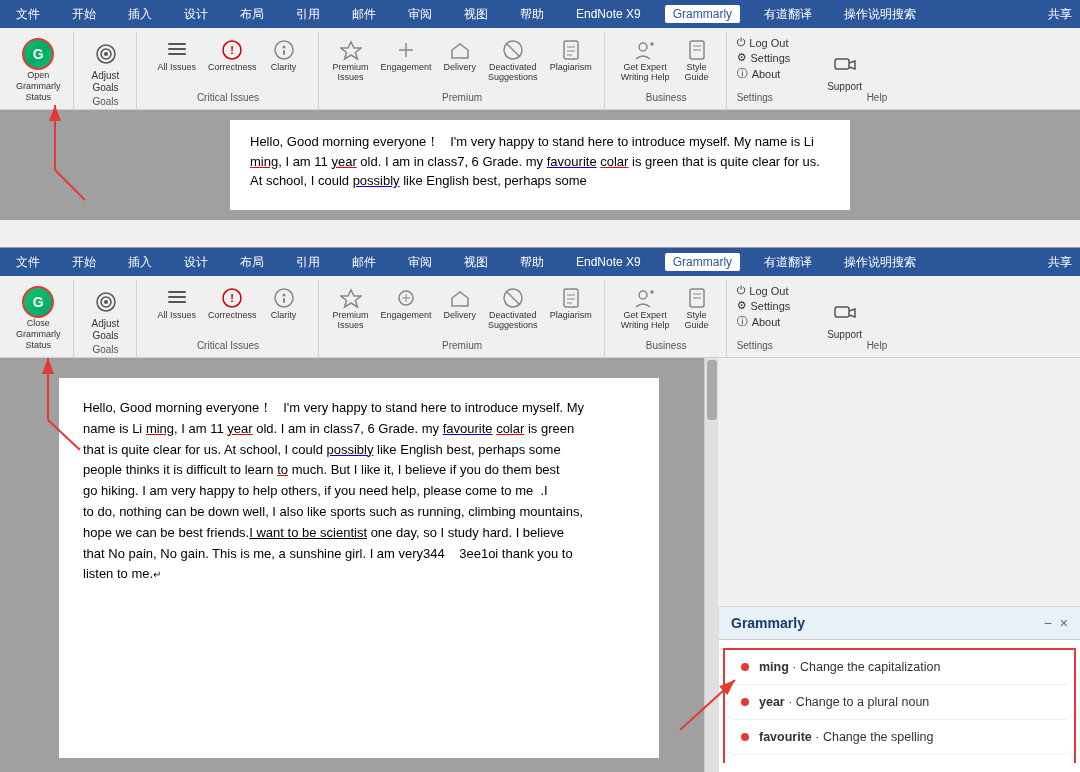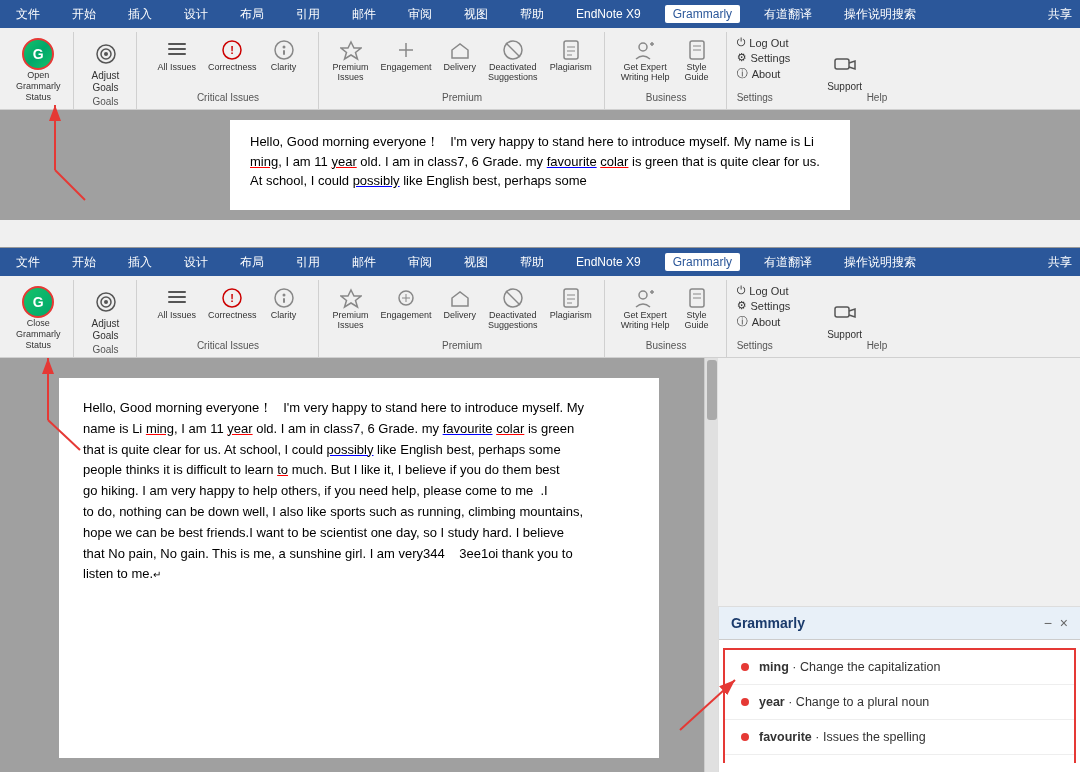--- a/index.html
+++ b/index.html
@@ -250,20 +250,21 @@
       overflow-y: auto;
       height: calc(100% - 42px);
     }
     .grammarly-item {
       display: flex;
       align-items: center;
       padding: 10px 16px;
       border-bottom: 1px solid #eee;
       cursor: pointer;
       gap: 10px;
+      border-radius: 10px;
     }
     .grammarly-dot {
       width: 8px;
       height: 8px;
       border-radius: 50%;
       flex-shrink: 0;
     }
     .dot-red { background: #e53935; }
     .grammarly-text {
       font-size: 12.5px;
@@ -722,21 +723,21 @@
 
   <div class="doc-area-bottom">
     <div style="position:relative;height:100%;overflow:hidden;">
       <div class="doc-paper-bottom">
         <p>Hello, Good morning everyone！ &nbsp; I'm very happy to stand here to introduce myself. My</p>
         <p>name is Li <span style="text-decoration:underline;text-decoration-color:red;">ming</span>, I am 11 <span style="text-decoration:underline;text-decoration-color:red;">year</span> old. I am in class7, 6 Grade. my <span style="text-decoration:underline;text-decoration-color:blue;">favourite</span> <span style="text-decoration:underline;text-decoration-color:red;">colar</span> is green</p>
         <p>that is quite clear for us. At school, I could <span style="text-decoration:underline;text-decoration-color:blue;">possibly</span> like English best, perhaps some</p>
         <p>people <span style="text-decoration-color:red;">thinks</span> it is difficult to learn <span style="text-decoration:underline;text-decoration-color:red;">to</span> much. But I like it, I believe if you do them best</p>
         <p>go hiking. I am very happy to help others, if you need help, please come to me &nbsp;.I</p>
         <p>to do, nothing can be down well, I also like sports such as running, climbing mountains,</p>
-        <p>hope we can be best friends.<span style="">I want to be scientist</span> one day, so I study hard. I believe</p>
+        <p>hope we can be best friends.<span style="text-decoration:underline;">I want to be scientist</span> one day, so I study hard. I believe</p>
         <p>that No pain, No gain. This is me, a sunshine girl. I am very344 &nbsp;&nbsp; 3ee1oi thank you to</p>
         <p>listen to me.<span style="font-size:10px;">↵</span></p>
       </div>
       <div class="doc-scroll">
         <div class="scroll-thumb"></div>
       </div>
     </div>
   </div>
 
   <div class="grammarly-panel">
@@ -766,21 +767,21 @@
             <span> · </span>
             <span>Change to a plural noun</span>
           </span>
         </div>
 
         <div class="grammarly-item">
           <div class="grammarly-dot dot-red"></div>
           <span class="grammarly-text">
             <span class="grammarly-word">favourite</span>
             <span> · </span>
-            <span>Issues the spelling</span>
+            <span>Change the spelling</span>
           </span>
         </div>
 
         <div class="grammarly-item">
           
           
         </div>
 
       </div>
     </div>

